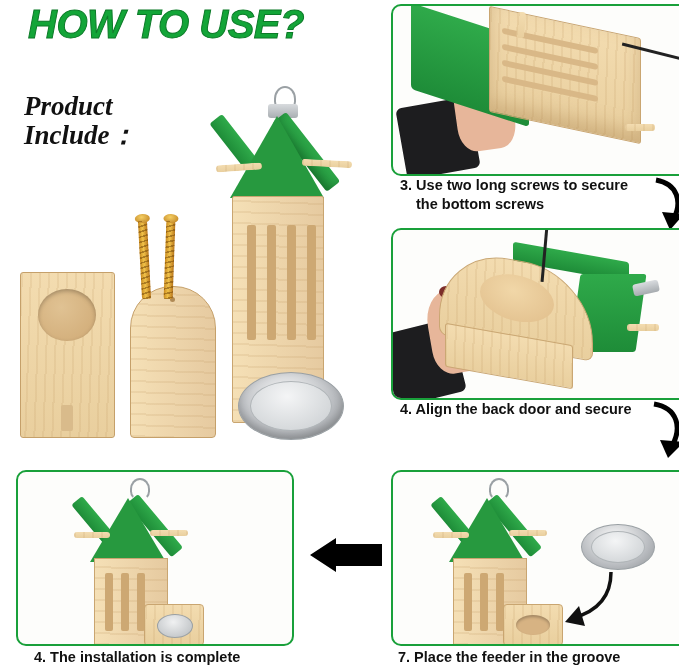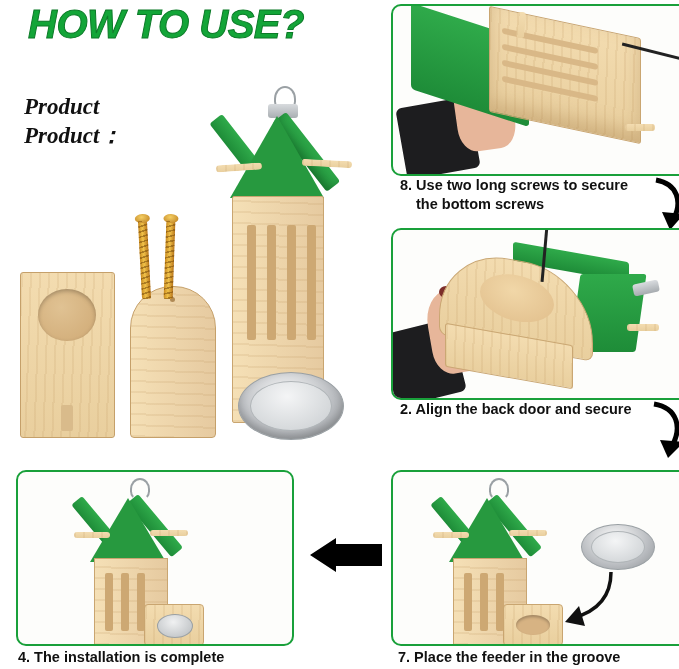--- a/index.html
+++ b/index.html
@@ -18,21 +18,21 @@
     font-family:"Liberation Sans",sans-serif;
     font-weight:bold;font-style:italic;
     font-size:40px;letter-spacing:-0.5px;
     color:#13a538;
     -webkit-text-stroke:1px #0c7a28;
   }
   .product-include{
     position:absolute;left:14px;top:92px;
     font-family:"Liberation Serif",serif;
     font-weight:bold;font-style:italic;
-    font-size:23px;line-height:29px;color:#111;
+    font-size:27px;line-height:29px;color:#111;
   }
 
   
   .panel{
     position:absolute;
     border:2px solid #19a03a;
     border-radius:10px;
     background:#fdfdfb;
     overflow:hidden;
   }
@@ -119,21 +119,21 @@
 </style>
 </head>
 <body>
 
 <div class="stage">
 
   <div class="title">HOW TO USE?</div>
 
   <div class="product-include">
     <div>Product</div>
-    <div>Product：</div>
+    <div>Include：</div>
   </div>
 
   <div id="part-rect" class="wood">
     <div class="hole"></div>
     <div class="slot"></div>
   </div>
 
   <div id="part-arch" class="wood-v">
     <div style="position:absolute;left:39px;top:10px;width:5px;height:5px;border-radius:50%;background:#b08a55;"></div>
   </div>
@@ -189,21 +189,21 @@
       <div style="position:absolute;left:12px;top:66px;width:96px;height:6px;background:#d9b887;border-radius:3px;"></div>
     </div>
 
     <div style="position:absolute;left:228px;top:46px;width:78px;height:3px;background:#222;transform:rotate(14deg);"></div>
 
     <div class="wood" style="position:absolute;left:124px;top:6px;width:8px;height:26px;border-radius:3px;transform:rotate(4deg);"></div>
     <div class="wood" style="position:absolute;left:232px;top:118px;width:30px;height:7px;border-radius:3px;"></div>
   </div>
 
   <div class="caption" style="left:390px;top:176px;width:280px;">
-    <div>8. Use two long screws to secure</div>
+    <div>3. Use two long screws to secure</div>
     <div style="margin-left:16px;">the bottom screws</div>
   </div>
 
   <svg class="arrow-curve" style="left:642px;top:176px;" width="36" height="56" viewBox="0 0 36 56">
     <path d="M4 4 C 26 8, 30 26, 22 42" stroke="#000" stroke-width="5" fill="none"></path>
     <polygon points="10,36 32,38 18,54" fill="#000"></polygon>
   </svg>
 
   <div class="panel" style="left:381px;top:228px;width:294px;height:168px;">
     <div class="sleeve" style="left:-6px;top:96px;width:72px;height:74px;transform:rotate(-14deg);"></div>
@@ -219,21 +219,21 @@
 
     <div class="wood" style="position:absolute;left:52px;top:104px;width:126px;height:42px;transform:skewY(10deg);border:1px solid #caa773;border-radius:3px;"></div>
 
     <div style="position:absolute;left:150px;top:-4px;width:3px;height:56px;background:#222;transform:rotate(5deg);"></div>
 
     <div style="position:absolute;left:240px;top:52px;width:26px;height:12px;background:linear-gradient(180deg,#d9dcdf,#a6abaf);border-radius:3px;transform:rotate(-12deg);"></div>
     <div class="wood" style="position:absolute;left:234px;top:94px;width:32px;height:7px;border-radius:3px;"></div>
   </div>
 
   <div class="caption" style="left:390px;top:400px;width:280px;">
-    <div>2. Align the back door and secure</div>
+    <div>4. Align the back door and secure</div>
   </div>
 
   <svg class="arrow-curve" style="left:640px;top:400px;" width="38" height="60" viewBox="0 0 38 60">
     <path d="M4 4 C 28 8, 32 28, 22 46" stroke="#000" stroke-width="5" fill="none"></path>
     <polygon points="10,40 34,42 18,58" fill="#000"></polygon>
   </svg>
 
   <div class="panel" style="left:381px;top:470px;width:294px;height:172px;">
 
     <div style="position:absolute;left:96px;top:6px;width:16px;height:18px;border:2px solid #9aa0a4;border-radius:50% 50% 40% 40%;border-bottom-color:transparent;"></div>
@@ -277,19 +277,19 @@
     <div class="wood-v" style="position:absolute;left:76px;top:86px;width:72px;height:86px;border:1px solid #c9a570;">
       <div style="position:absolute;left:10px;top:14px;width:8px;height:58px;background:#cda873;border-radius:2px;"></div>
       <div style="position:absolute;left:26px;top:14px;width:8px;height:58px;background:#cda873;border-radius:2px;"></div>
       <div style="position:absolute;left:42px;top:14px;width:8px;height:58px;background:#cda873;border-radius:2px;"></div>
     </div>
     <div class="wood" style="position:absolute;left:126px;top:132px;width:58px;height:40px;border:1px solid #c9a570;border-radius:4px;">
       <div style="position:absolute;left:12px;top:9px;width:34px;height:22px;border-radius:50%;background:radial-gradient(ellipse at 45% 32%,#f0f1f2,#b6babd);border:1px solid #9aa0a4;"></div>
     </div>
   </div>
 
-  <div class="caption" style="left:8px;top:648px;width:280px;">4. The installation is complete</div>
+  <div class="caption" style="left:24px;top:648px;width:280px;">4. The installation is complete</div>
 
   <svg class="arrow-left" viewBox="0 0 72 34">
     <polygon points="72,6 26,6 26,0 0,17 26,34 26,28 72,28" fill="#000"></polygon>
   </svg>
 
 </div>
 
 </body></html>

